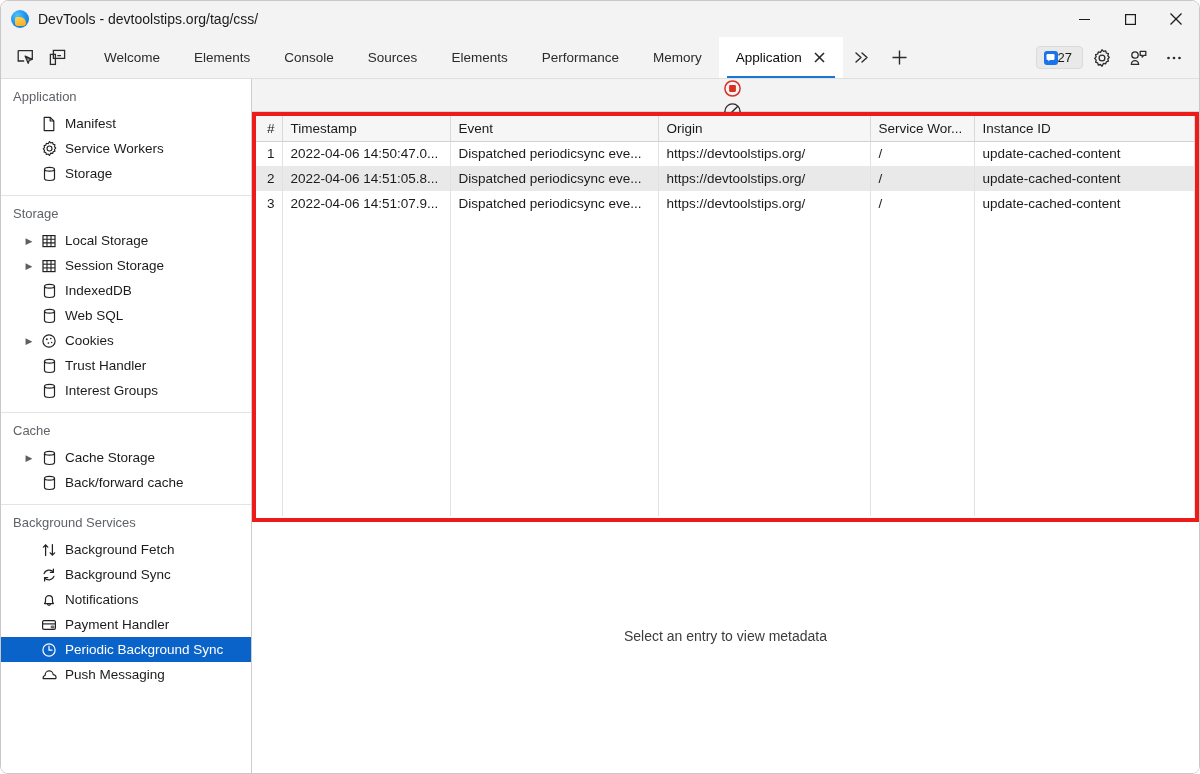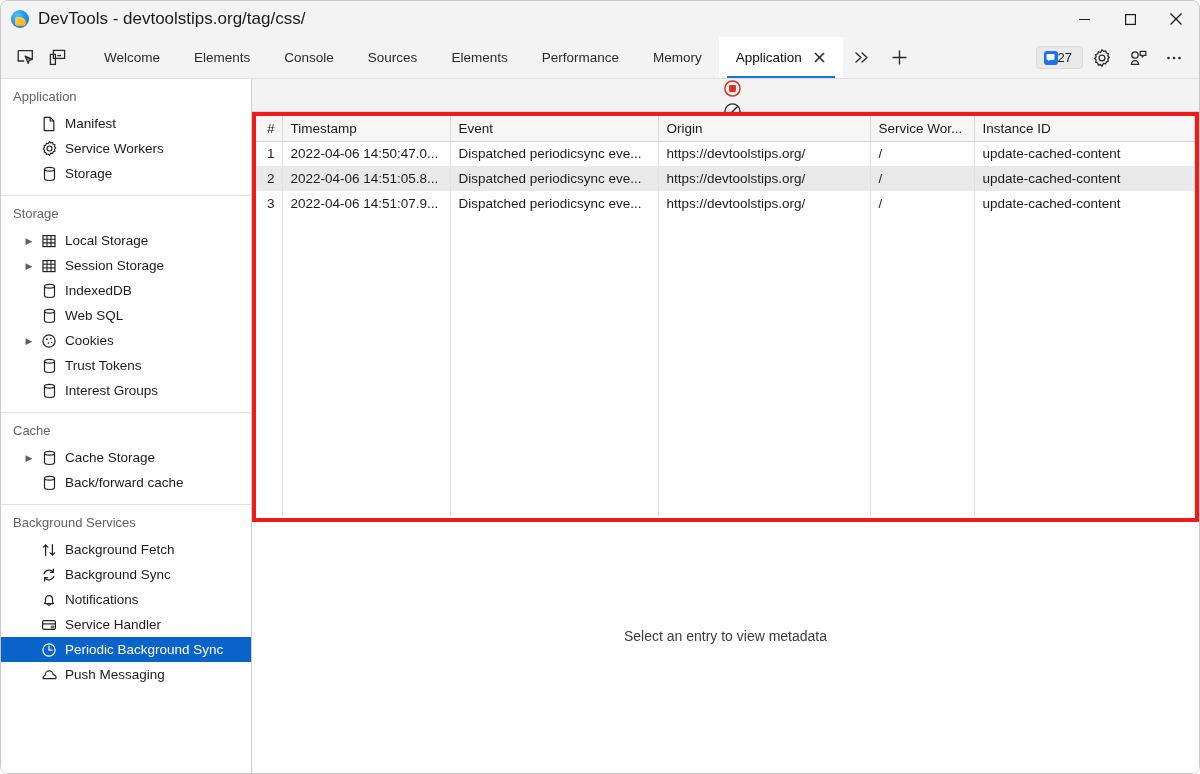--- a/index.html
+++ b/index.html
@@ -36,21 +36,21 @@
     overflow: hidden;
   }
   .app-icon::after {
     content: "";
     position: absolute; left: 4px; bottom: 2px;
     width: 11px; height: 9px;
     background: linear-gradient(160deg, #ffd54f 0%, #f9a825 100%);
     border-radius: 2px 6px 3px 3px;
   }
   .title-text {
-    font-size: 17px; color: #1b1b1b;
+    font-size: 14px; color: #1b1b1b;
     white-space: nowrap;
   }
   .win-controls {
     position: absolute; right: 0; top: 0;
     height: 36px; display: flex;
   }
   .win-btn {
     width: 46px; height: 36px;
     display: flex; align-items: center; justify-content: center;
     color: #1b1b1b;
@@ -474,21 +474,21 @@
           <span class="sb-label">Cookies</span>
         </div>
         <div class="sb-item">
           <span class="sb-arrow empty">▶</span>
           <span class="sb-ico">
             <svg width="15" height="16" viewBox="0 0 15 16">
                 <ellipse cx="7.5" cy="3.3" rx="5.0" ry="1.9" fill="none" stroke="currentColor" stroke-width="1.2"></ellipse>
                 <path d="M2.5 3.3v9.3c0 1.05 2.24 1.9 5 1.9s5-.85 5-1.9V3.3" fill="none" stroke="currentColor" stroke-width="1.2"></path>
               </svg>
           </span>
-          <span class="sb-label">Trust Tokens</span>
+          <span class="sb-label">Trust Handler</span>
         </div>
         <div class="sb-item">
           <span class="sb-arrow empty">▶</span>
           <span class="sb-ico">
             <svg width="15" height="16" viewBox="0 0 15 16">
                 <ellipse cx="7.5" cy="3.3" rx="5.0" ry="1.9" fill="none" stroke="currentColor" stroke-width="1.2"></ellipse>
                 <path d="M2.5 3.3v9.3c0 1.05 2.24 1.9 5 1.9s5-.85 5-1.9V3.3" fill="none" stroke="currentColor" stroke-width="1.2"></path>
               </svg>
           </span>
           <span class="sb-label">Interest Groups</span>
@@ -555,21 +555,21 @@
         </div>
         <div class="sb-item">
           <span class="sb-arrow empty">▶</span>
           <span class="sb-ico">
             <svg width="16" height="16" viewBox="0 0 16 16">
                 <rect x="1.6" y="3.6" width="12.8" height="8.8" rx="1.4" fill="none" stroke="currentColor" stroke-width="1.2"></rect>
                 <line x1="1.6" y1="6.9" x2="14.4" y2="6.9" stroke="currentColor" stroke-width="1.2"></line>
                 <rect x="10.2" y="9.1" width="2.7" height="1.7" rx="0.5" fill="none" stroke="currentColor" stroke-width="1.0"></rect>
               </svg>
           </span>
-          <span class="sb-label">Service Handler</span>
+          <span class="sb-label">Payment Handler</span>
         </div>
         <div class="sb-item selected">
           <span class="sb-arrow empty">▶</span>
           <span class="sb-ico">
             <svg width="16" height="16" viewBox="0 0 16 16">
                 <circle cx="8" cy="8" r="6.1" fill="none" stroke="currentColor" stroke-width="1.2"></circle>
                 <path d="M8 4.2V8.2h3.0" fill="none" stroke="currentColor" stroke-width="1.2" stroke-linecap="round" stroke-linejoin="round"></path>
               </svg>
           </span>
           <span class="sb-label">Periodic Background Sync</span>

